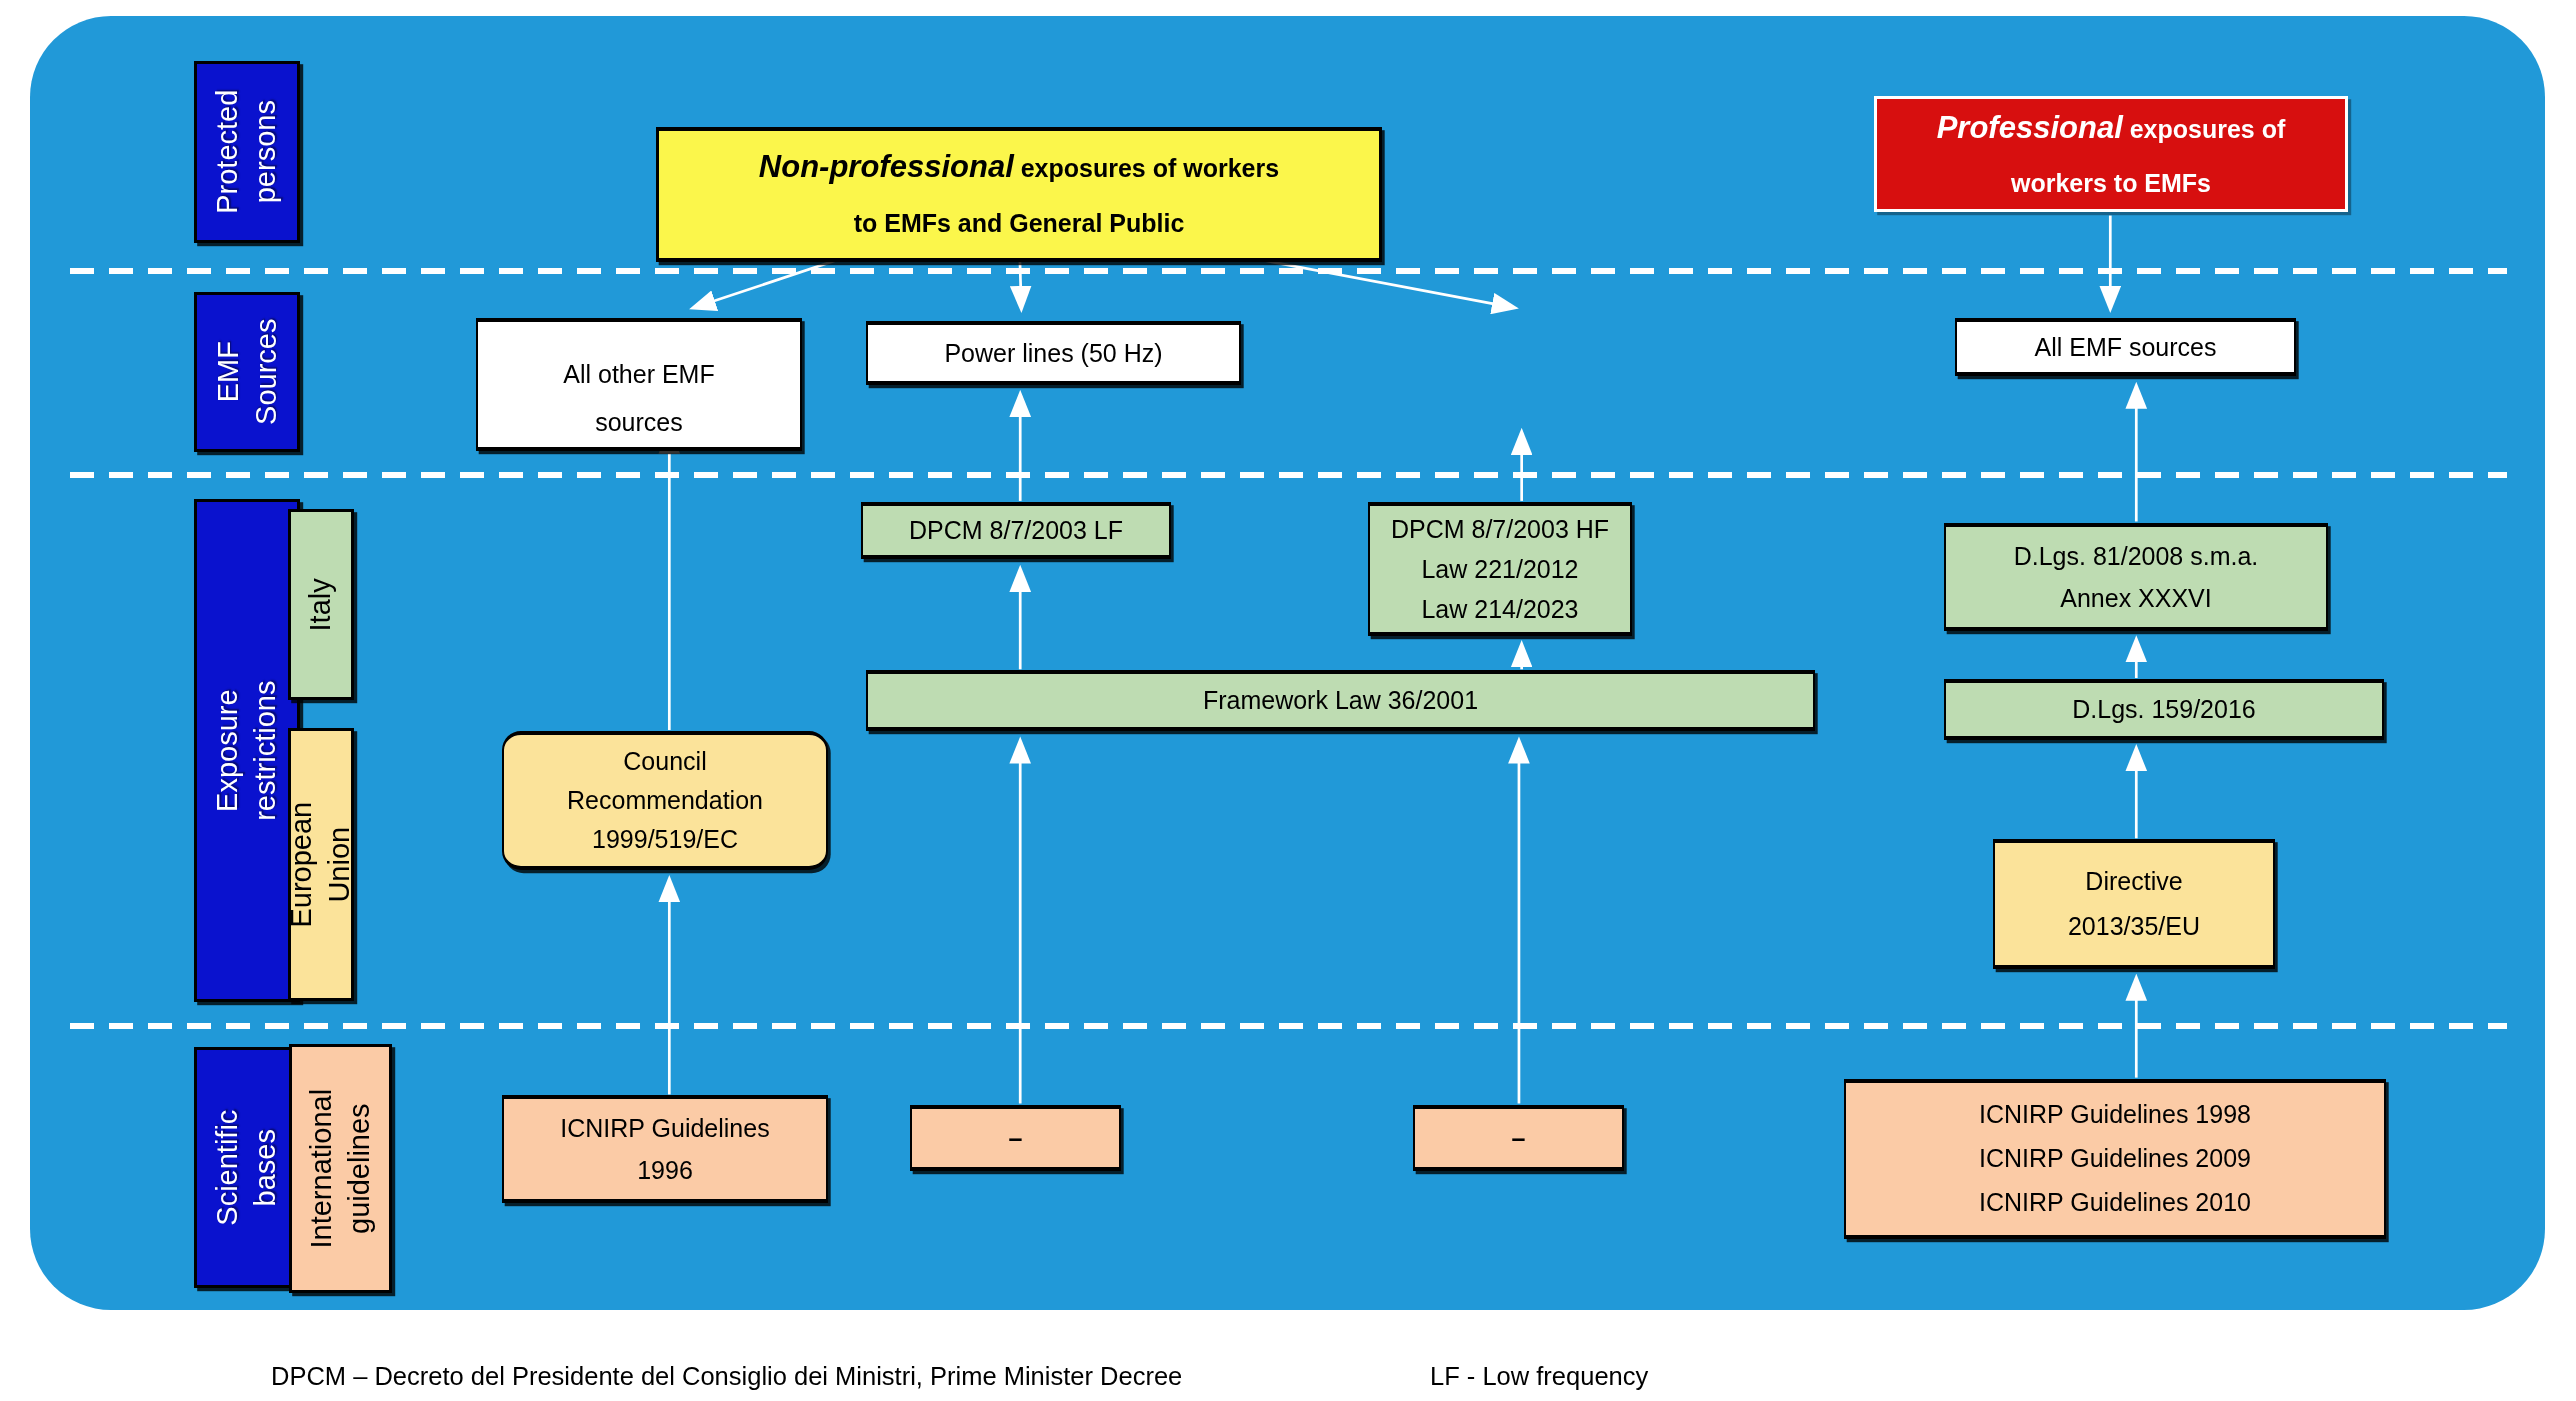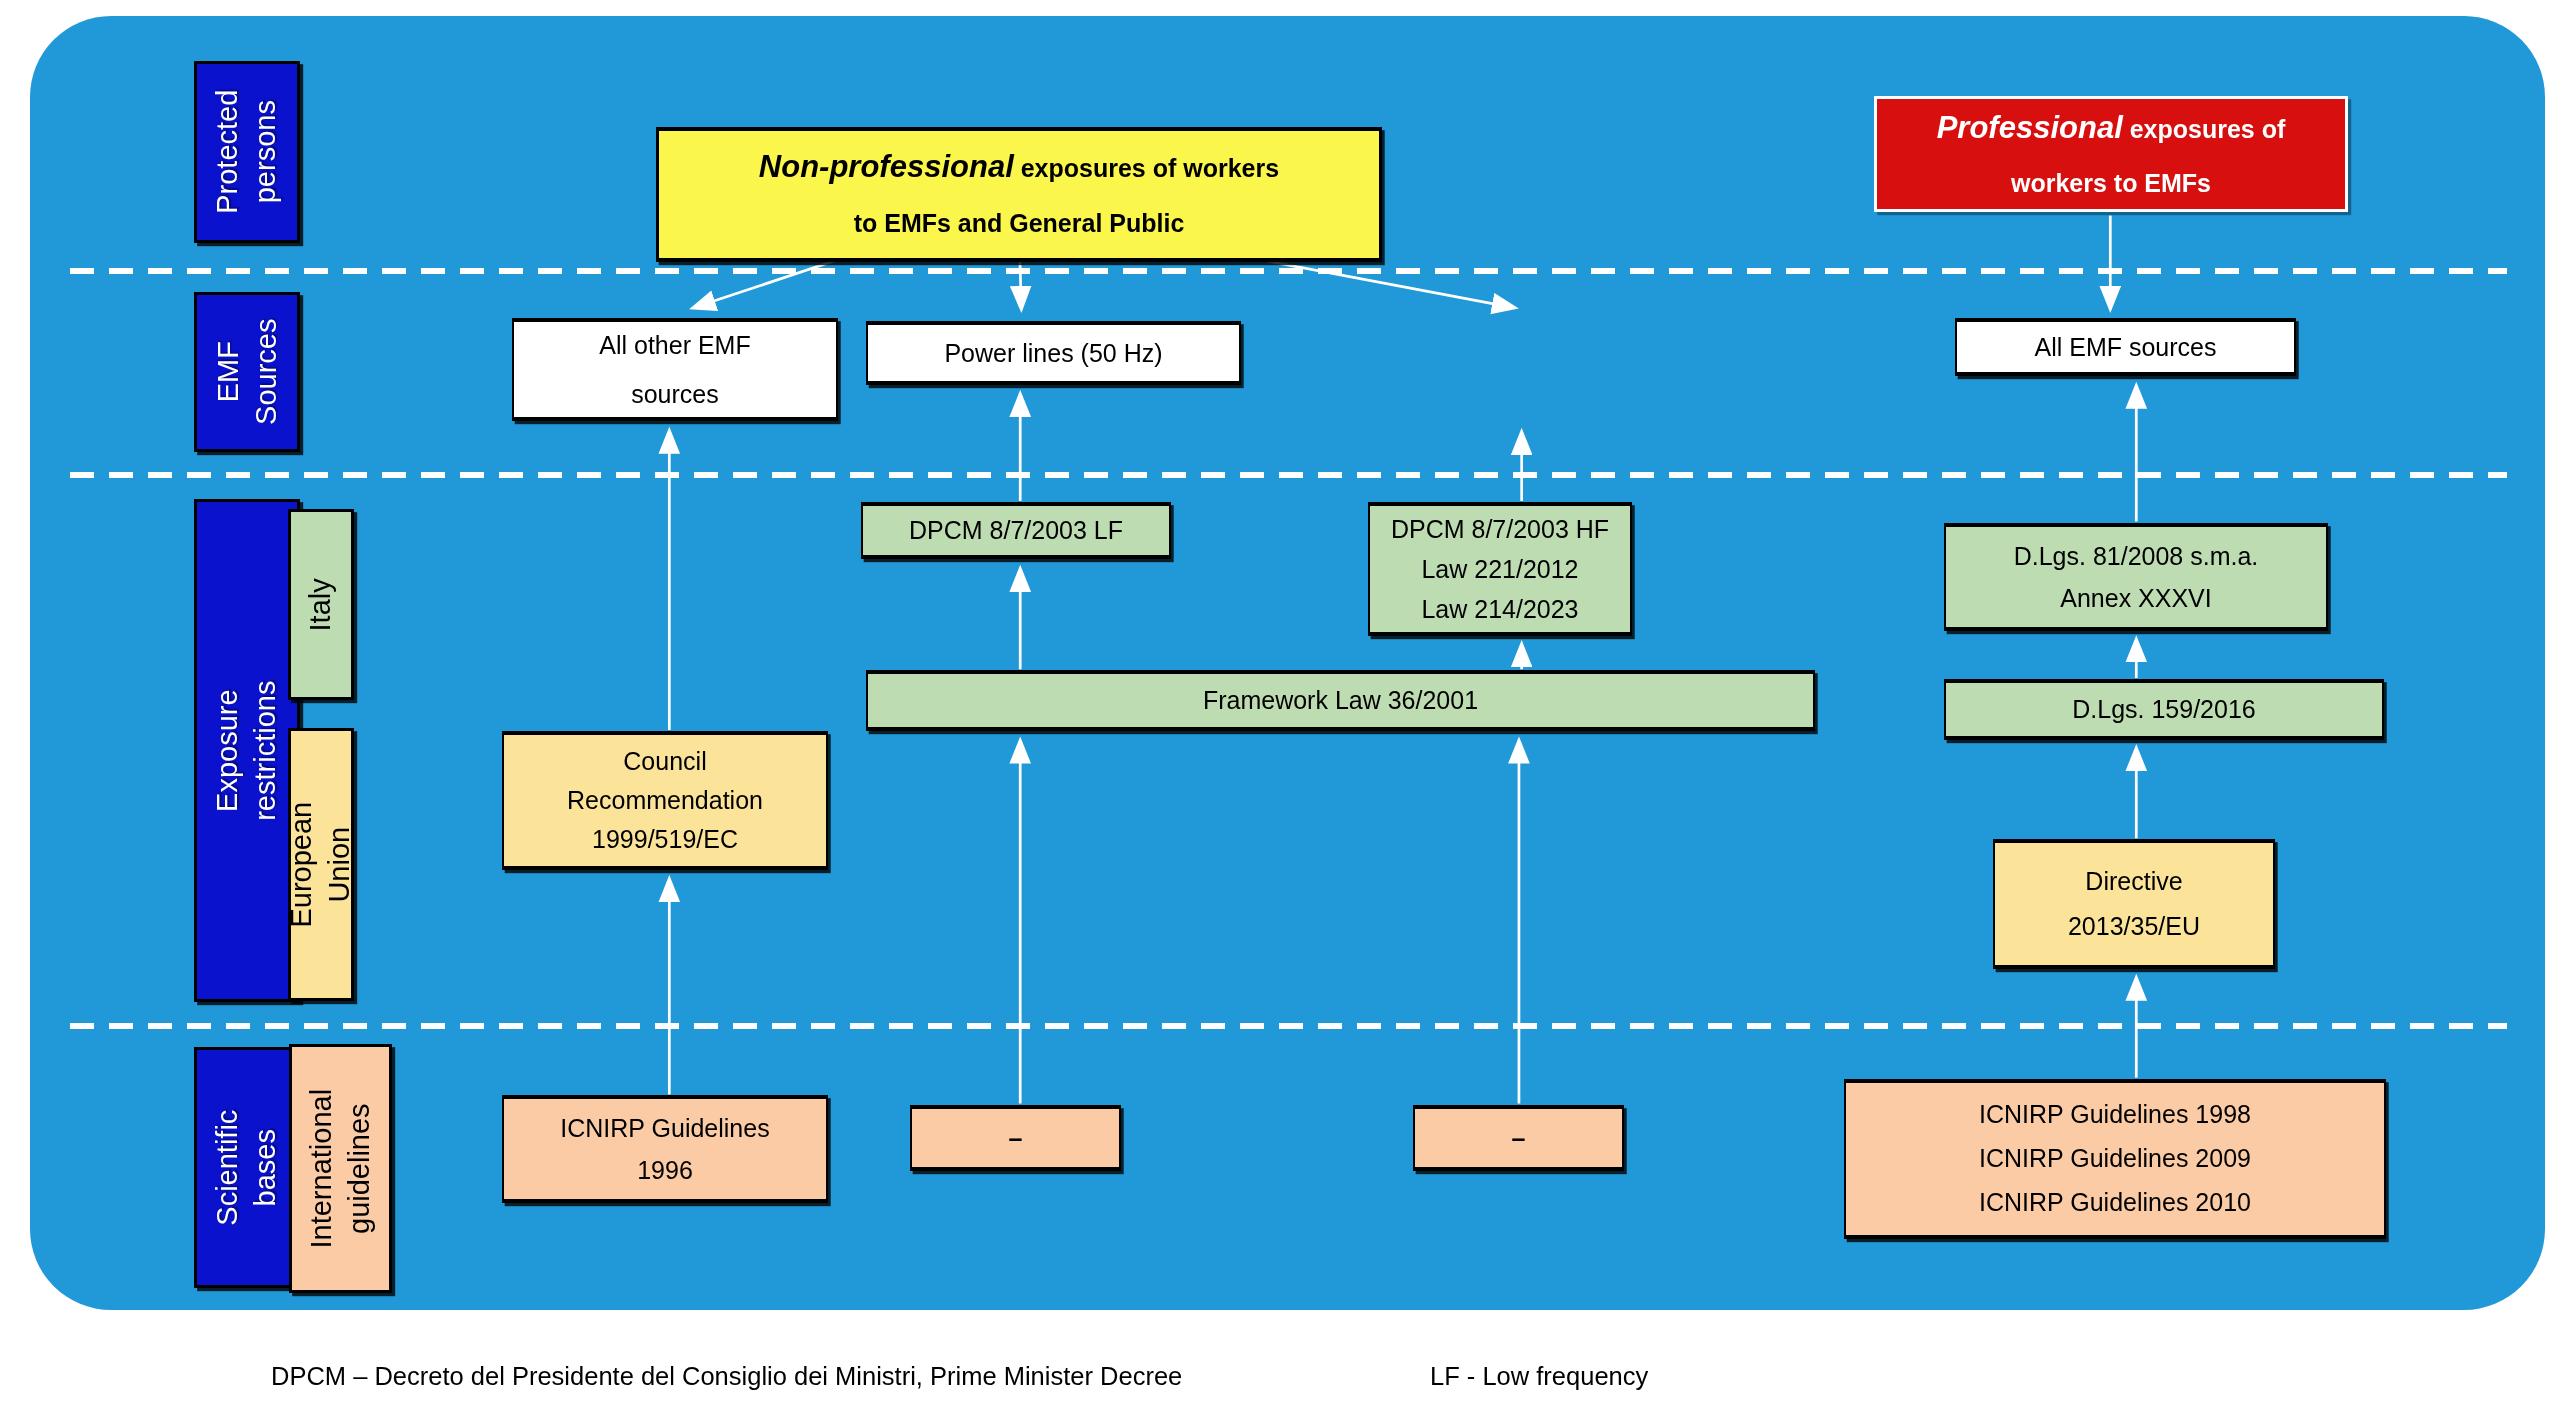--- a/index.html
+++ b/index.html
@@ -93,21 +93,21 @@
 
   <div class="bx titlebox" style="left:656px;top:95px;width:726px;height:135px;margin-top:32px;">
     <div class="t"><i>Non-professional</i><span> exposures of workers
 to EMFs and General Public</span></div>
   </div>
   <div class="bx redbox" style="left:1874px;top:96px;width:474px;height:116px;">
     <div class="t"><i>Professional</i><span> exposures of
 workers to EMFs</span></div>
   </div>
 
-  <div class="bx white" style="left:512px;top:318px;width:326px;height:103px;">
+  <div class="bx white" style="left:476px;top:318px;width:326px;height:133px;align-items:flex-end;">
     <span>All other EMF
 sources</span>
   </div>
   <div class="bx white" style="left:866px;top:321px;width:375px;height:64px;">
     <span>Power lines (50 Hz)</span>
   </div>
   <div class="bx white" style="left:1955px;top:318px;width:341px;height:58px;">
     <span>All EMF sources</span>
   </div>
 
@@ -123,21 +123,21 @@
     <span>D.Lgs. 81/2008 s.m.a.
 Annex XXXVI</span>
   </div>
   <div class="bx green" style="left:866px;top:670px;width:949px;height:61px;">
     <span>Framework Law 36/2001</span>
   </div>
   <div class="bx green" style="left:1944px;top:679px;width:440px;height:61px;">
     <span>D.Lgs. 159/2016</span>
   </div>
 
-  <div class="bx bandyellow" style="left:502px;top:731px;width:326px;height:139px;">
+  <div class="bx bandyellow" style="left:502px;top:731px;width:326px;height:139px;border-radius:19px;">
     <span style="line-height:1.55;">Council
 Recommendation
 1999/519/EC</span>
   </div>
   <div class="bx bandyellow" style="left:1993px;top:839px;width:282px;height:130px;">
     <span style="line-height:1.8;">Directive
 2013/35/EU</span>
   </div>
 
   <div class="bx peach" style="left:502px;top:1095px;width:326px;height:108px;">

